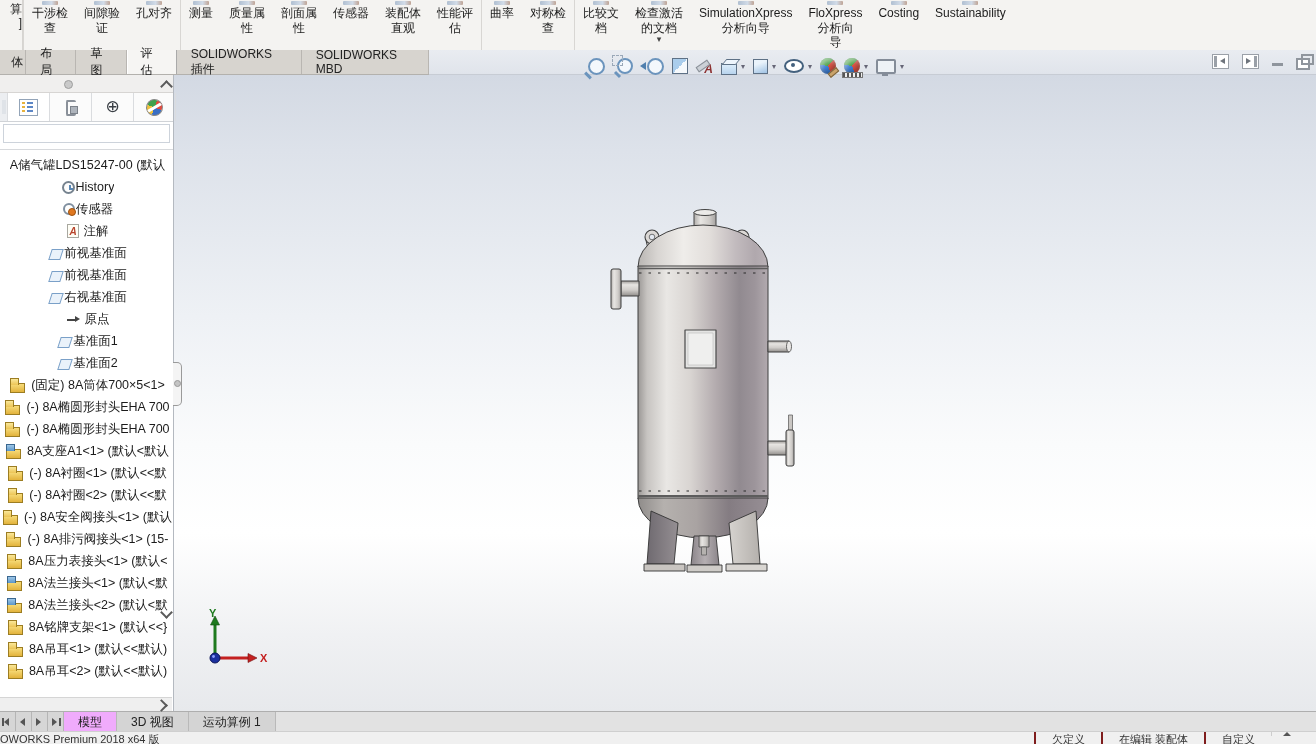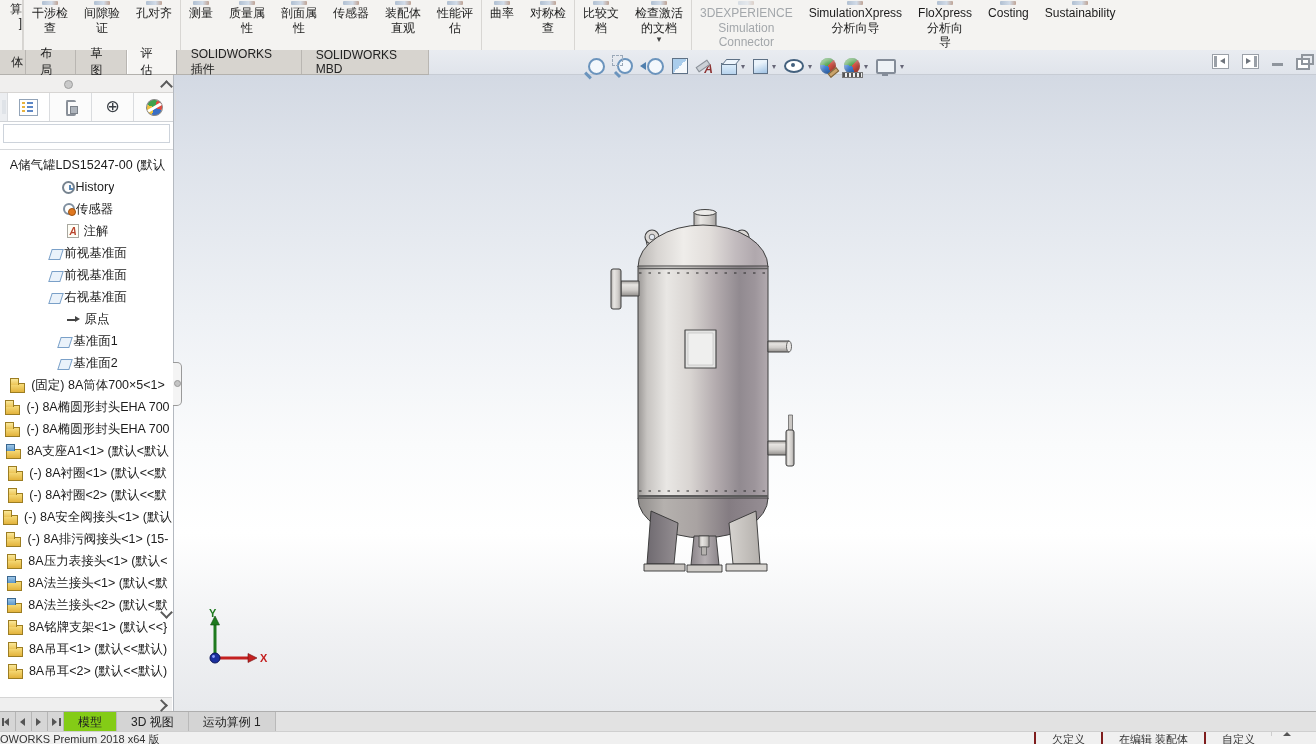--- a/index.html
+++ b/index.html
@@ -154,21 +154,21 @@
   
   #doctabs{position:absolute;left:0;top:711px;width:1316px;height:20px;background:#e2e2e2;
     border-top:1px solid #aeaeae;display:flex;align-items:stretch;font-size:12px;}
   .navbtn{width:15px;background:#d6d6d6;border-right:1px solid #b5b5b5;position:relative;}
   .navbtn i{position:absolute;left:4px;top:6px;display:block;}
   .tri-left{border-right:5px solid #555;border-top:4px solid transparent;border-bottom:4px solid transparent;}
   .tri-right{border-left:5px solid #555;border-top:4px solid transparent;border-bottom:4px solid transparent;}
   .bar-left::before{content:"";position:absolute;left:2px;top:6px;width:2px;height:8px;background:#555;}
   .bar-right::before{content:"";position:absolute;right:2px;top:6px;width:2px;height:8px;background:#555;}
   .btab{padding:0 14px;display:flex;align-items:center;background:#d4d4d4;border-right:1px solid #b9b9b9;color:#222;}
-  .btab.active{background:#84cc16;}
+  .btab.active{background:#f0abfc;}
   
   #statusbar{position:absolute;left:0;top:731px;width:1316px;height:13px;background:#f0f0f0;
     border-top:1px solid #cfcfcf;display:flex;align-items:flex-start;font-size:11px;color:#333;overflow:hidden;}
   #statusbar .left{padding-left:0;line-height:14px;white-space:nowrap;}
   #statusbar .cells{margin-left:auto;display:flex;align-items:stretch;height:100%;}
   .sb-cell{padding:7px 16px;border-left:2px solid #7f1d1d;display:flex;align-items:center;line-height:12px;white-space:nowrap;}
   .sb-expand{width:30px;border-left:1px solid #cdcdcd;display:flex;align-items:center;justify-content:center;}
   .sb-expand::after{content:"";border-bottom:4px solid #555;border-left:4px solid transparent;border-right:4px solid transparent;display:block;}
   .sb-tail{width:14px;}
 </style>
@@ -233,26 +233,20 @@
       </div>
       <div class="rbtn grp">
         <span class="frag"></span>
         <span class="rlabel">比较文
 档</span>
       </div>
       <div class="rbtn dd">
         <span class="frag"></span>
         <span class="rlabel">检查激活
 的文档</span>
-      </div>
-      <div class="rbtn grp disabled">
-        <span class="frag"></span>
-        <span class="rlabel">3DEXPERIENCE
-Simulation
-Connector</span>
       </div>
       <div class="rbtn">
         <span class="frag"></span>
         <span class="rlabel">SimulationXpress
 分析向导</span>
       </div>
       <div class="rbtn">
         <span class="frag"></span>
         <span class="rlabel">FloXpress
 分析向

